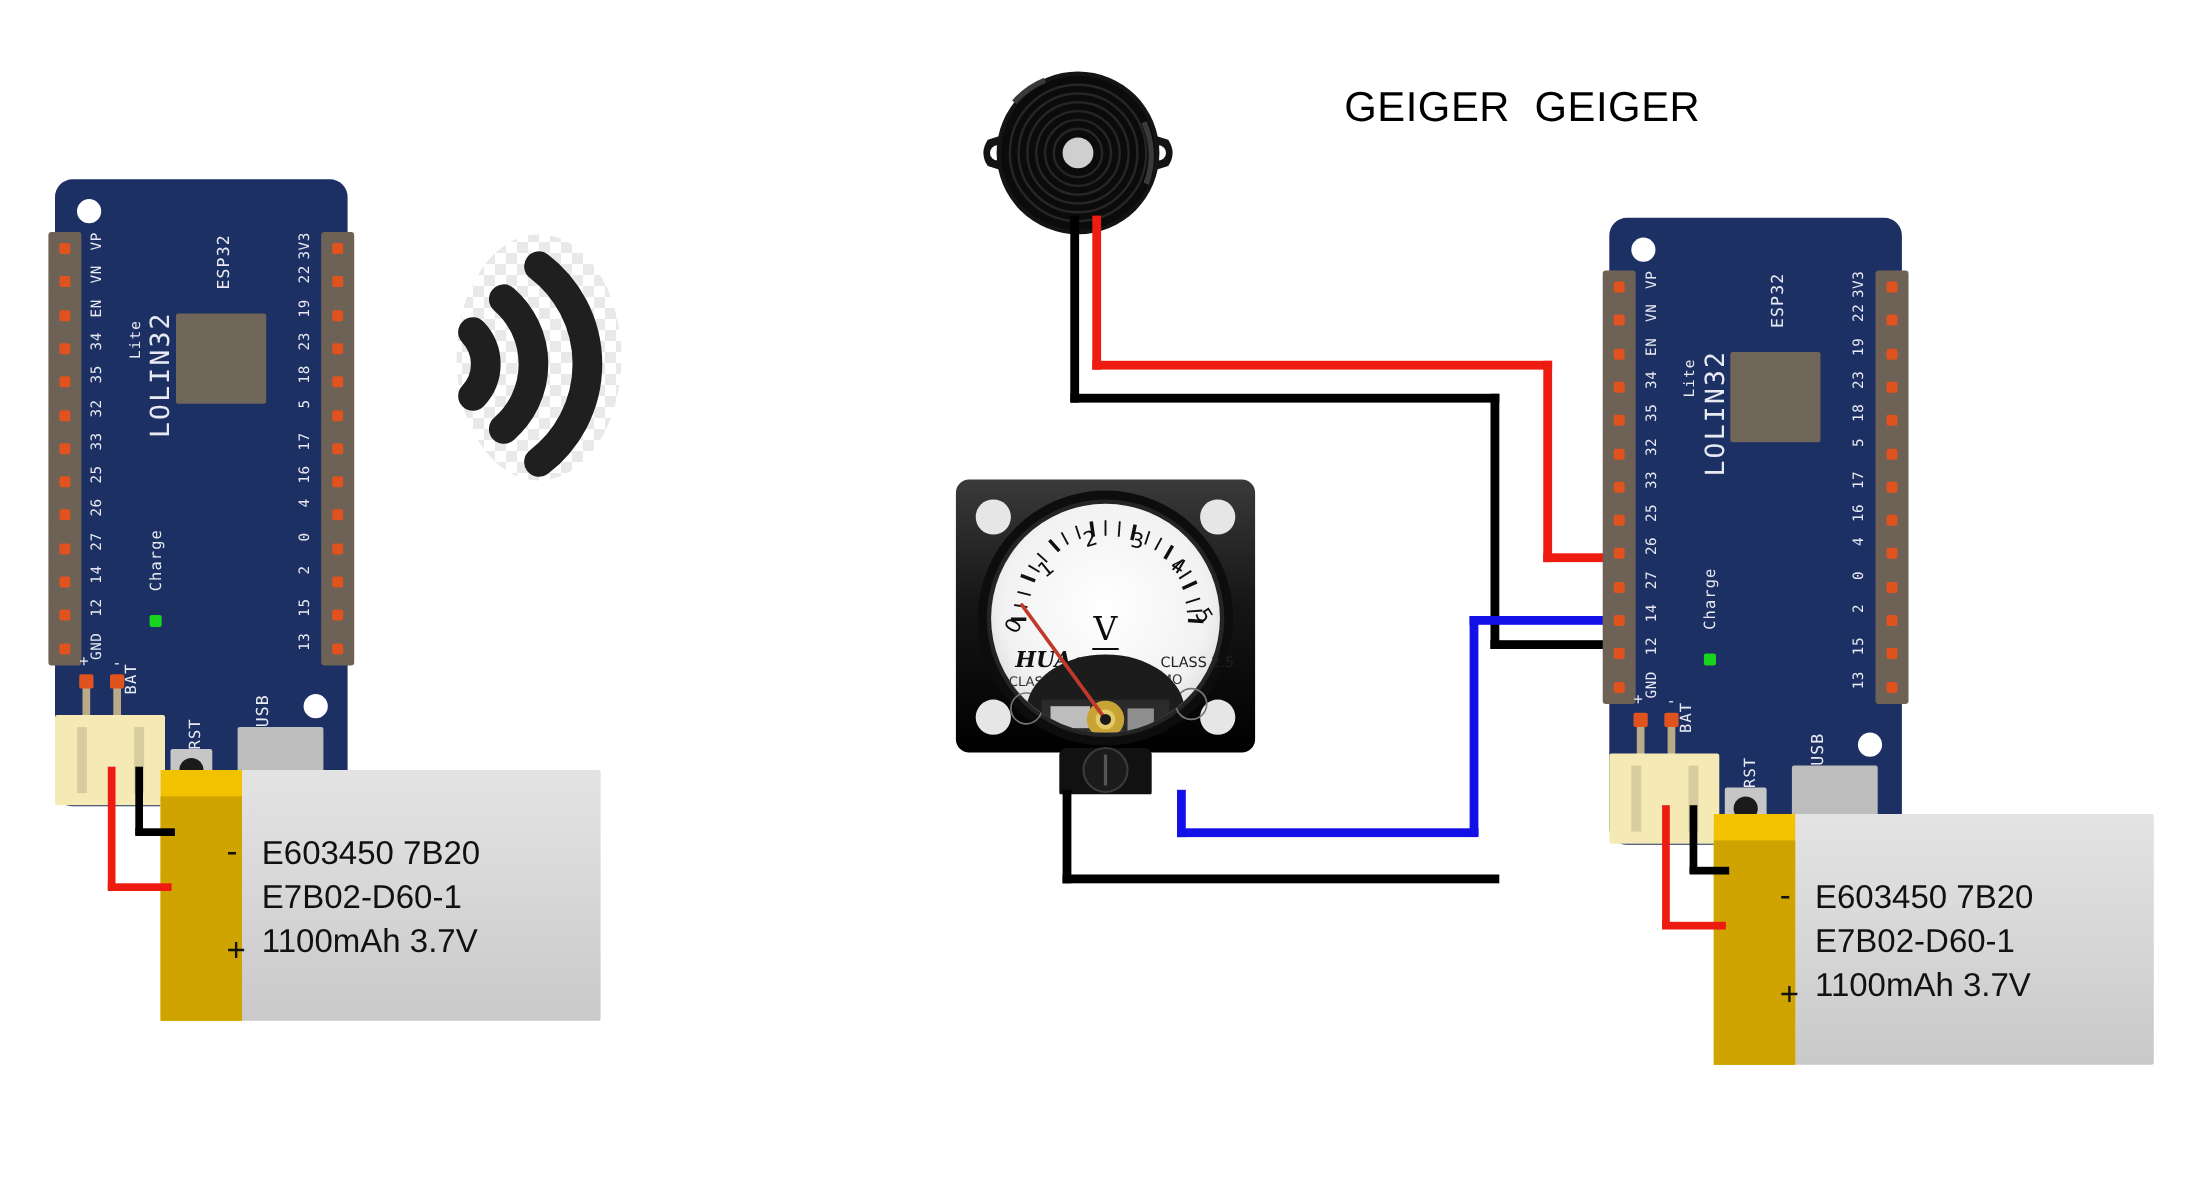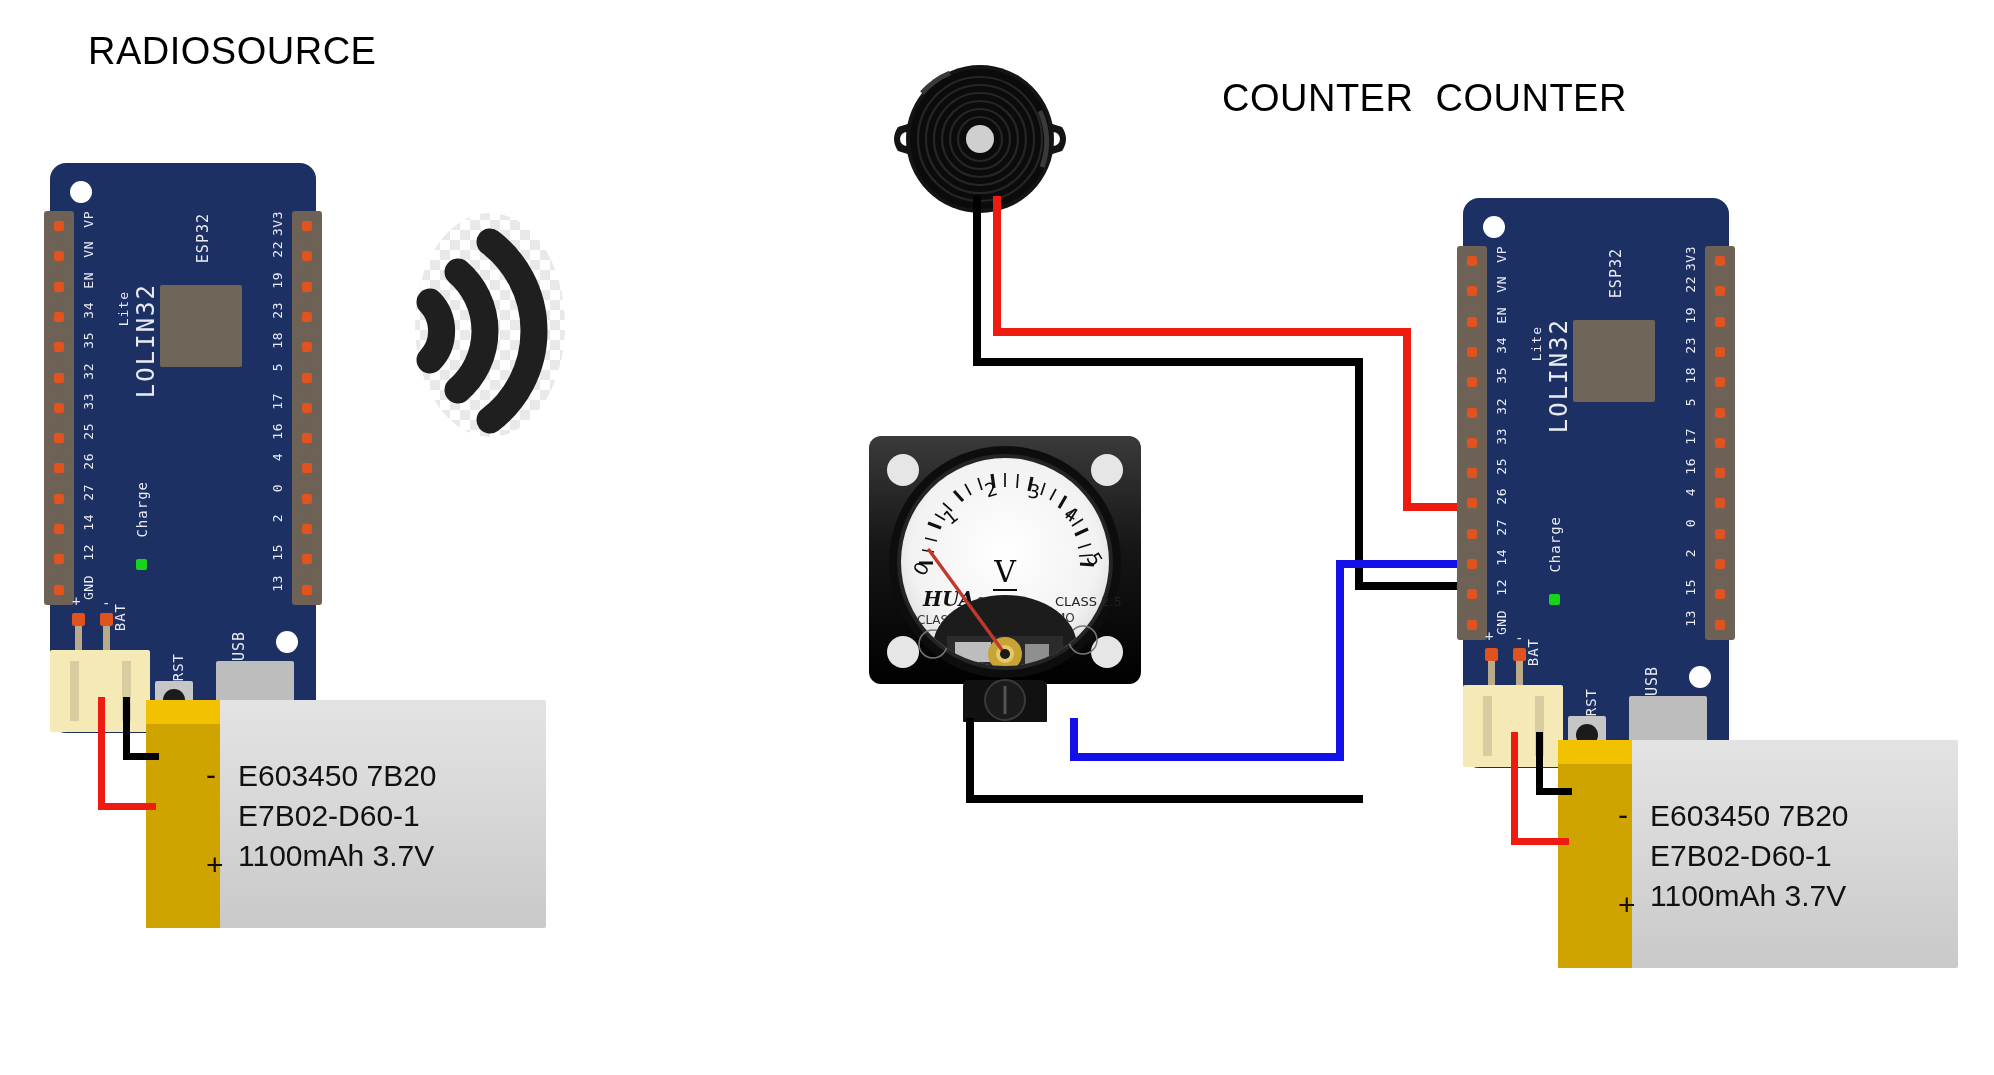--- a/index.html
+++ b/index.html
@@ -231,22 +231,21 @@
   .wire-black { background: #000000; }
 
   
   .wifi { position: absolute; }
 </style>
 </head>
 <body>
 
 <div id="canvas">
 
-  <div class="title" id="title-radiosource">RADIOSOURCE</div>
-  <div class="title" id="title-geiger">COUNTER  COUNTER</div>
+  <div class="title" id="title-geiger">GEIGER  GEIGER</div>
 
   <div class="wifi" style="left:400px; top:210px;">
     <svg width="180" height="230" viewBox="0 0 180 230">
       <defs>
         <pattern id="checker" width="20" height="20" patternUnits="userSpaceOnUse">
           <rect width="20" height="20" fill="#ffffff"></rect>
           <rect width="10" height="10" fill="#e9e9e9"></rect>
           <rect x="10" y="10" width="10" height="10" fill="#e9e9e9"></rect>
         </pattern>
         <clipPath id="wifiblob">

